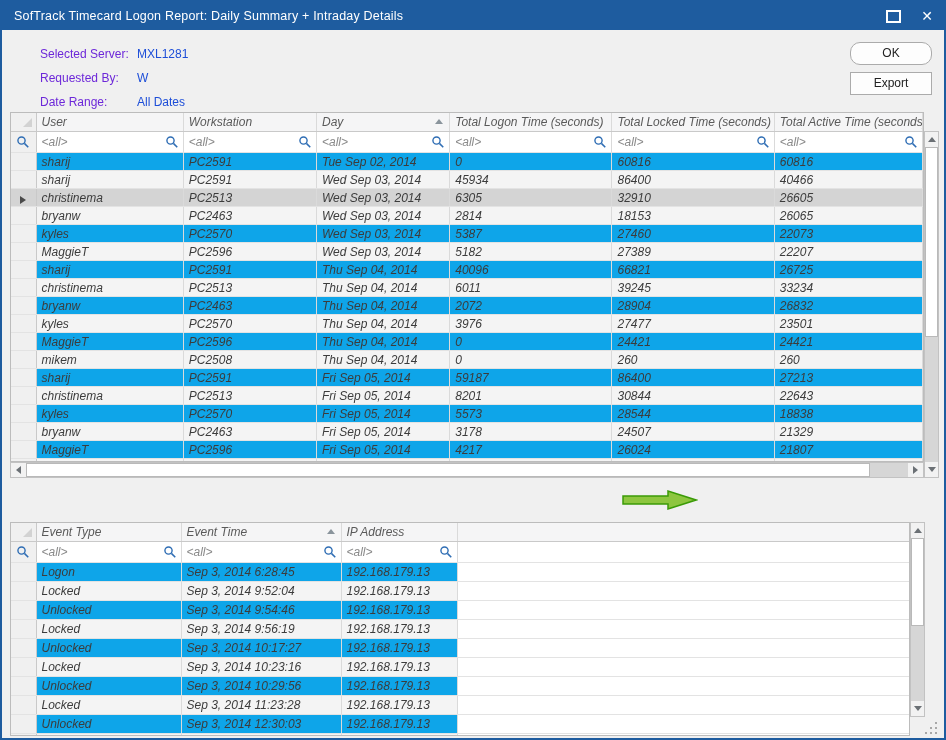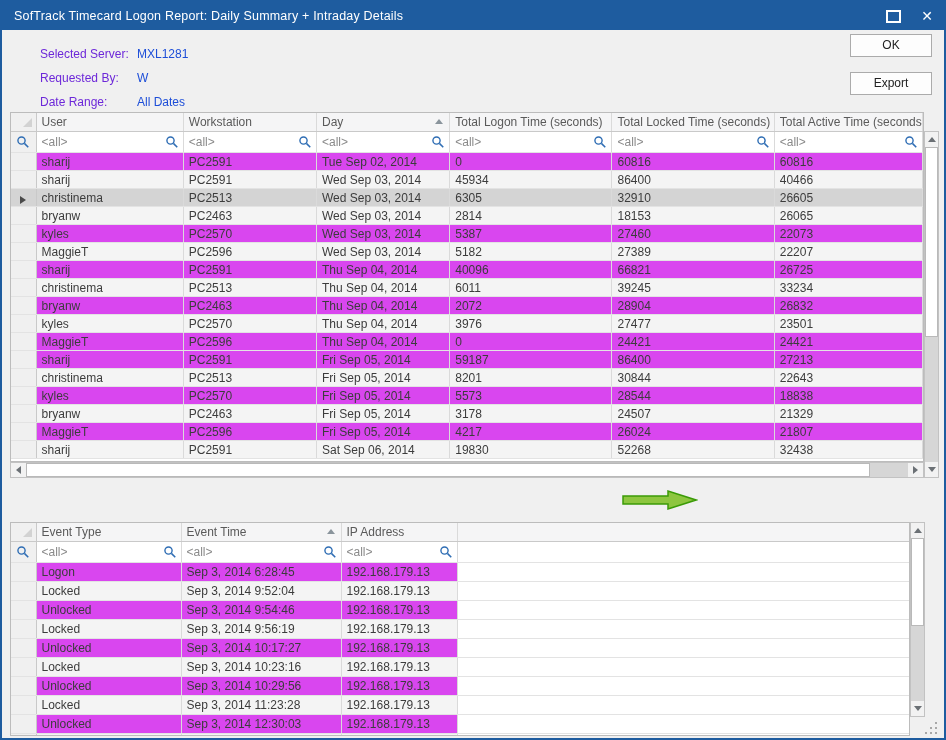--- a/index.html
+++ b/index.html
@@ -15,26 +15,26 @@
   .max-glyph{width:11px;height:9px;border:2px solid #fff;display:block;}
   .close-glyph{font-size:14px;color:#fff;line-height:1;}
   
   .info{position:absolute;left:18px;top:40px;}
   .info-row{display:flex;height:24px;align-items:center;}
   .info-label{width:97px;color:#6d28d9;margin-left:20px;}
   .info-value{color:#1d4ed8;}
   
   .btn{position:absolute;right:12px;width:82px;height:23px;background:#FDFDFD;
     border:1px solid #ABABAB;text-align:center;line-height:21px;color:#222;box-sizing:border-box;}
-  #btn-ok{top:32px;} #btn-export{top:70px;}
+  #btn-ok{top:40px;border-radius:10px;} #btn-export{top:70px;}
   
   .grid-clip{position:absolute;background:#fff;border:1px solid #BCBCBC;overflow:hidden;box-sizing:border-box;}
   #summary-clip{left:8px;top:110px;width:914px;height:350px;}
   #detail-clip{left:8px;top:520px;width:900px;height:214px;}
-  table.grid{border-collapse:collapse;table-layout:fixed;background:#d946ef;width:100%;}
+  table.grid{border-collapse:collapse;table-layout:fixed;background:#0ea5e9;width:100%;font-style:italic;}
   table.grid th,table.grid td{padding:0 0 0 5px;margin:0;overflow:hidden;white-space:nowrap;
     border-right:1px solid #DADADA;border-bottom:1px solid #E3E3E3;text-align:left;font-weight:normal;}
   tr.hd th{height:18px;background:#F5F5F6;color:#5A5A5A;border-bottom:1px solid #C9C9C9;position:relative;}
   tr.hd th.ind, tr.fr td.ind, tr.dr td.ind{background:#F0F0F0;border-right:1px solid #C9C9C9;padding:0;}
   tr.fr td{height:20px;background:#fff;}
   tr.dr td{height:17px;color:#3C3C3C;}
   #detail-clip tr.dr td{height:18px;}
   tr.dr.alt td.dc{background:#F4F4F4;}
   tr.dr.sel td{background:#D4D4D4;}
   td.fc{position:relative;color:#8A8A8A;}
@@ -256,20 +256,29 @@
           </tr>
           <tr class="dr">
             <td class="ind"></td>
             <td class="dc">MaggieT</td>
             <td class="dc">PC2596</td>
             <td class="dc">Thu Sep 04, 2014</td>
             <td class="dc">0</td>
             <td class="dc">24421</td>
             <td class="dc">24421</td>
           </tr>
+          <tr class="dr alt">
+            <td class="ind"></td>
+            <td class="dc">mikem</td>
+            <td class="dc">PC2508</td>
+            <td class="dc">Thu Sep 04, 2014</td>
+            <td class="dc">0</td>
+            <td class="dc">260</td>
+            <td class="dc">260</td>
+          </tr>
           <tr class="dr">
             <td class="ind"></td>
             <td class="dc">sharij</td>
             <td class="dc">PC2591</td>
             <td class="dc">Fri Sep 05, 2014</td>
             <td class="dc">59187</td>
             <td class="dc">86400</td>
             <td class="dc">27213</td>
           </tr>
           <tr class="dr alt">

